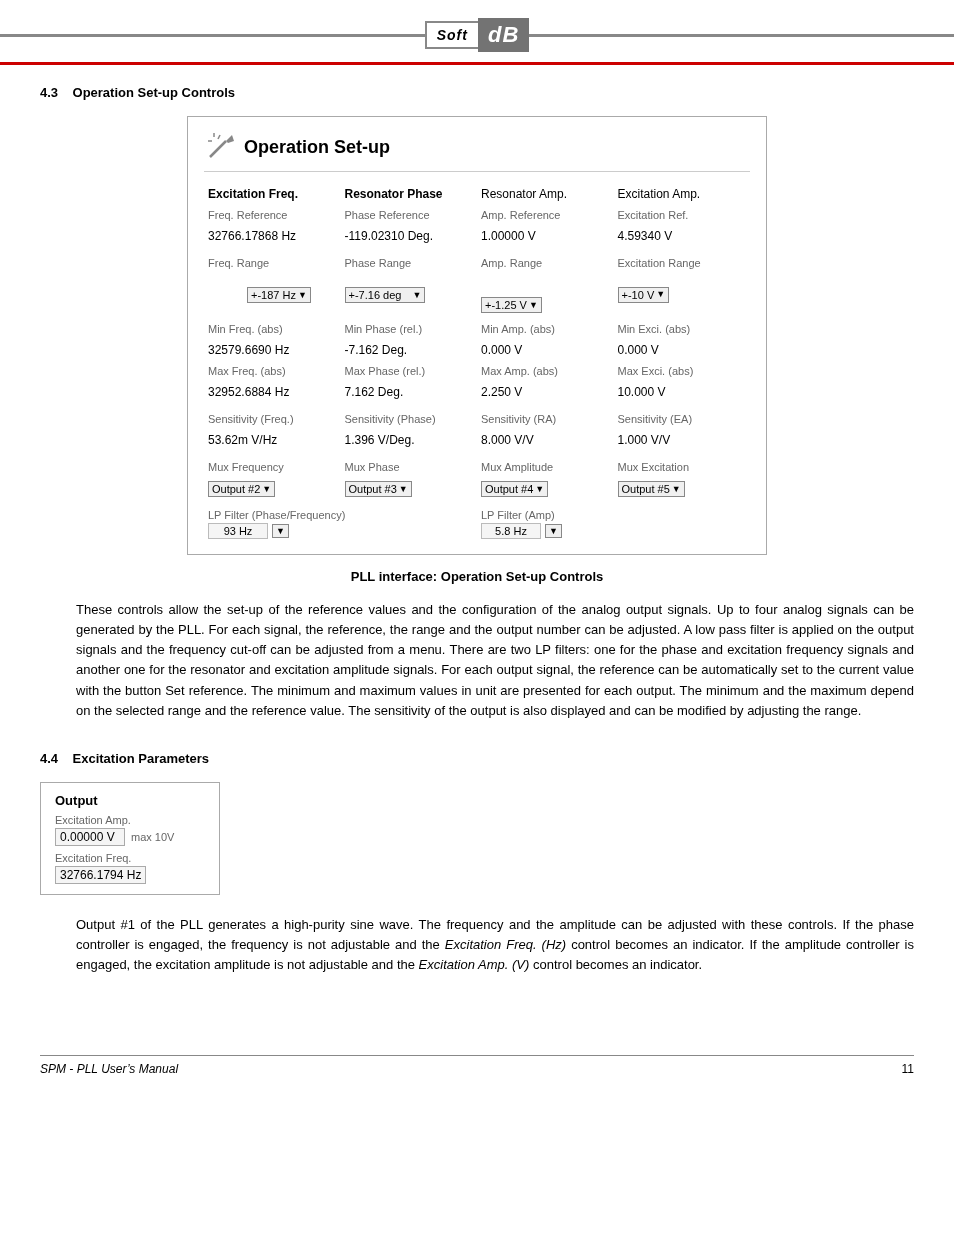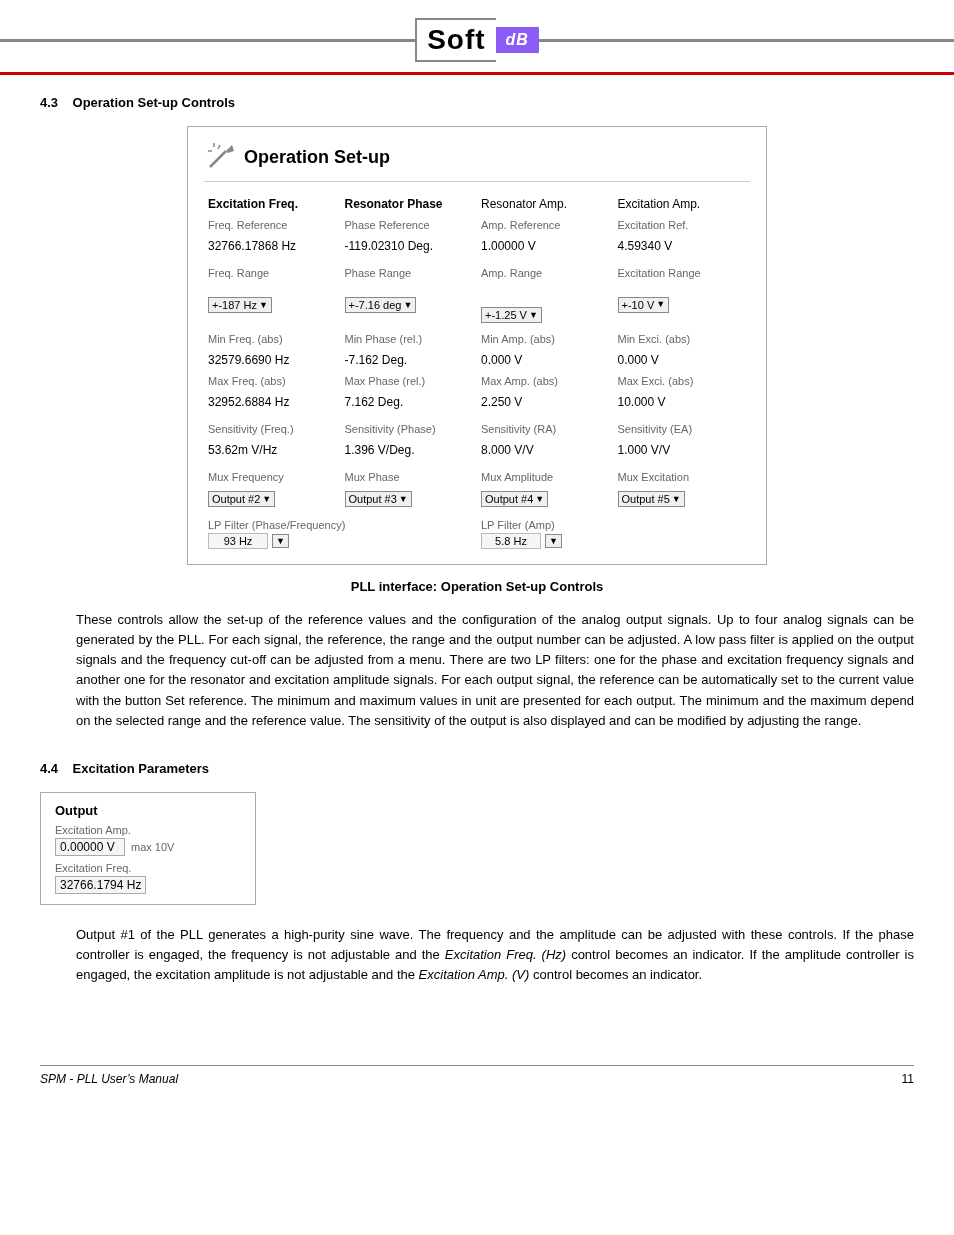--- a/index.html
+++ b/index.html
@@ -24,29 +24,30 @@
     .logo-container {
       display: flex;
       align-items: center;
       gap: 0;
     }
     .logo-soft {
       background: #fff;
       border: 2px solid #888;
       border-right: none;
       padding: 4px 10px;
-      font-size: 28px;
+      font-size: 14px;
       font-weight: bold;
       color: #000;
+      font-style: italic;
       letter-spacing: 1px;
     }
     .logo-db {
-      background: #8b5cf6;
+      background: #737373;
       padding: 4px 10px;
-      font-size: 16px;
+      font-size: 22px;
       font-weight: bold;
       color: #fff;
       font-style: italic;
       letter-spacing: 1px;
     }
     .header-line {
       flex: 1;
       height: 3px;
       background: #888;
     }
@@ -157,21 +158,21 @@
       font-style: italic;
     }
 
     
     .section-44 { margin-top: 30px; }
 
     
     .output-box {
       border: 1px solid #aaa;
       padding: 10px 14px;
-      width: 216px;
+      width: 180px;
       margin-bottom: 20px;
       background: #fff;
     }
     .output-title {
       font-weight: bold;
       font-size: 13px;
       margin-bottom: 6px;
     }
     .output-label {
       font-size: 11px;
@@ -278,27 +279,27 @@
 
     <div class="grid-section">
       <div class="cell cell-label">Freq. Range</div>
       <div class="cell cell-label">Phase Range</div>
       <div class="cell cell-label">Amp. Range</div>
       <div class="cell cell-label">Excitation Range</div>
     </div>
 
     <div class="mux-row">
       <div class="mux-select-cell">
-        <div style="display:flex;align-items:center;border:1px solid #888;background:#f0f0f0;padding:1px 3px;font-size:11px;gap:2px;">
+        <div style="display:flex;align-items:center;border:1px solid #888;background:#f0f0f0;padding:1px 3px;font-size:11px;gap:2px;margin-left:39px;">
           <span>+-187 Hz</span>
           <span style="font-size:9px;">▼</span>
         </div>
       </div>
       <div class="mux-select-cell">
-        <div style="display:flex;align-items:center;border:1px solid #888;background:#f0f0f0;padding:1px 3px;font-size:11px;gap:2px;">
+        <div style="display:flex;align-items:center;border:1px solid #888;background:#f0f0f0;padding:1px 3px;font-size:11px;gap:11px;">
           <span>+-7.16 deg</span>
           <span style="font-size:9px;">▼</span>
         </div>
       </div>
       <div class="mux-select-cell">
         <div style="display:flex;align-items:center;border:1px solid #888;background:#f0f0f0;padding:1px 3px;font-size:11px;gap:2px;margin-top:20px;">
           <span>+-1.25 V</span>
           <span style="font-size:9px;">▼</span>
         </div>
       </div>

